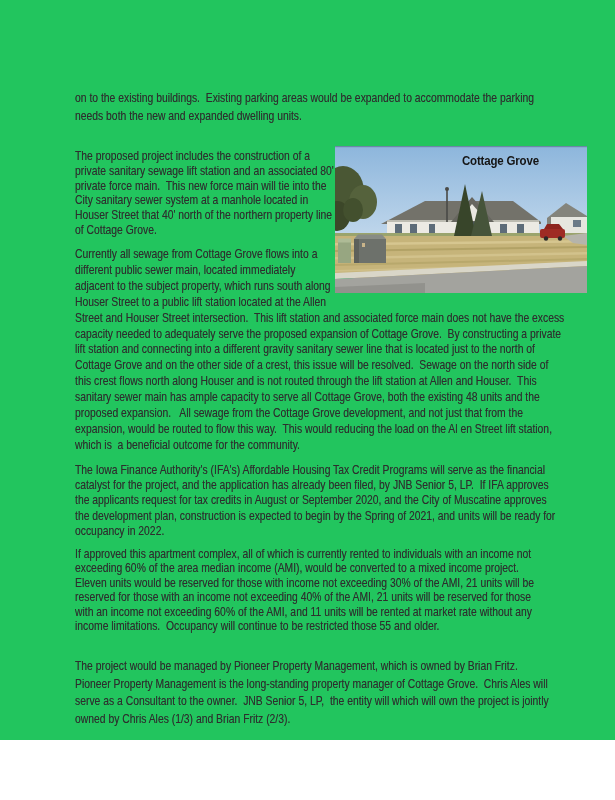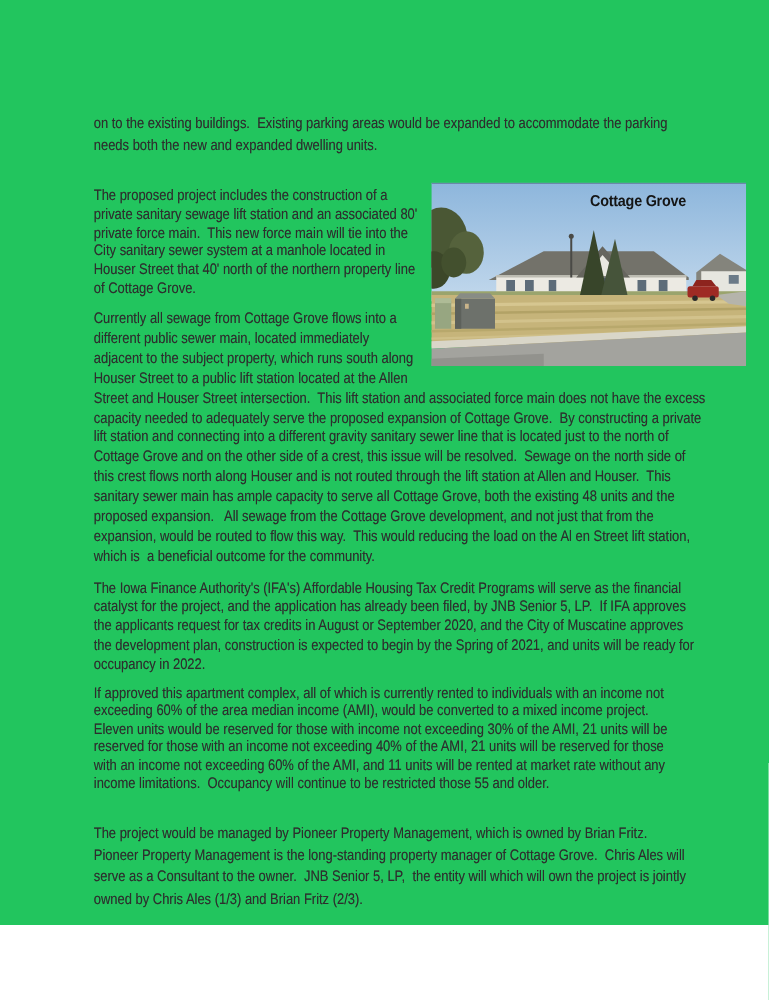--- a/index.html
+++ b/index.html
@@ -15,21 +15,21 @@
   }
   .para .txt{white-space:pre-wrap;}
   .p1{top:90px;line-height:17.8px;}
   .p2{top:149px;width:312px;line-height:14.8px;}
   .p3{top:247px;width:576px;line-height:15.9px;}
   .p4{top:463px;line-height:15.2px;}
   .p5{top:547px;width:557px;line-height:14.4px;}
   .p6{top:658px;line-height:17.6px;}
   .photo-spacer{float:right;width:269px;height:56px;}
   .photo{
-    position:absolute;left:345px;top:146px;width:252px;height:147px;
+    position:absolute;left:335px;top:146px;width:252px;height:147px;
     overflow:hidden;
   }
   .photo svg{display:block;width:252px;height:147px;}
   .photo-caption{
     position:absolute;left:127px;top:8px;
     font-size:12.5px;font-weight:bold;color:#151515;letter-spacing:-0.2px;
     transform:scaleX(0.92);transform-origin:0 0;white-space:nowrap;
   }
   .page-number{
     position:absolute;left:76px;top:763px;

